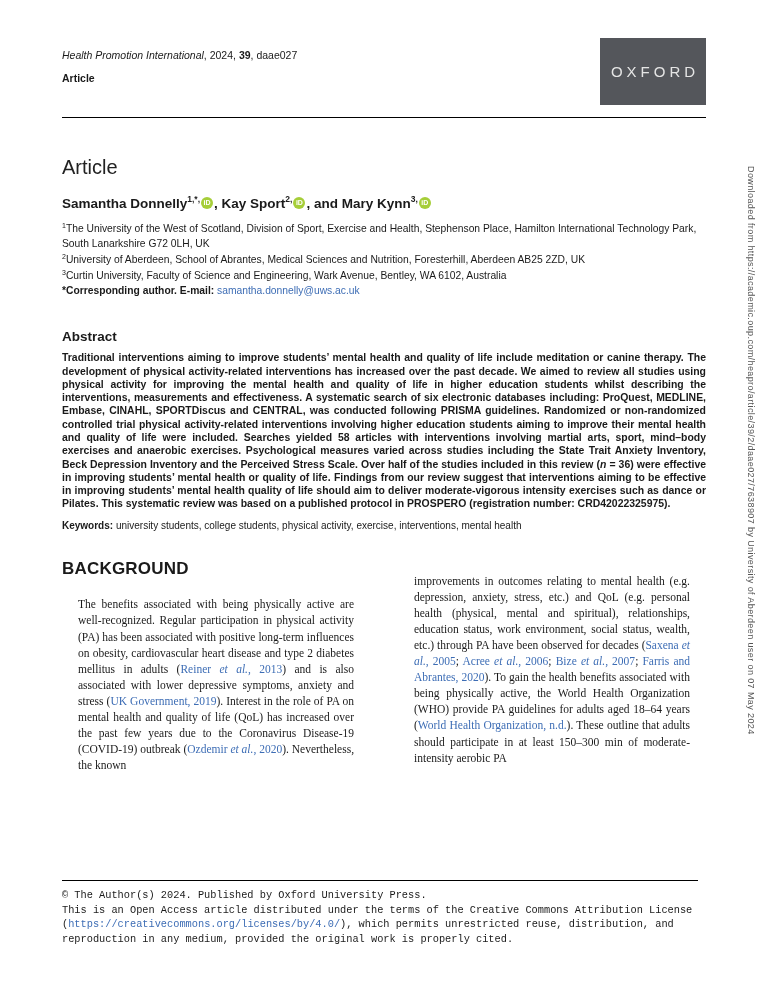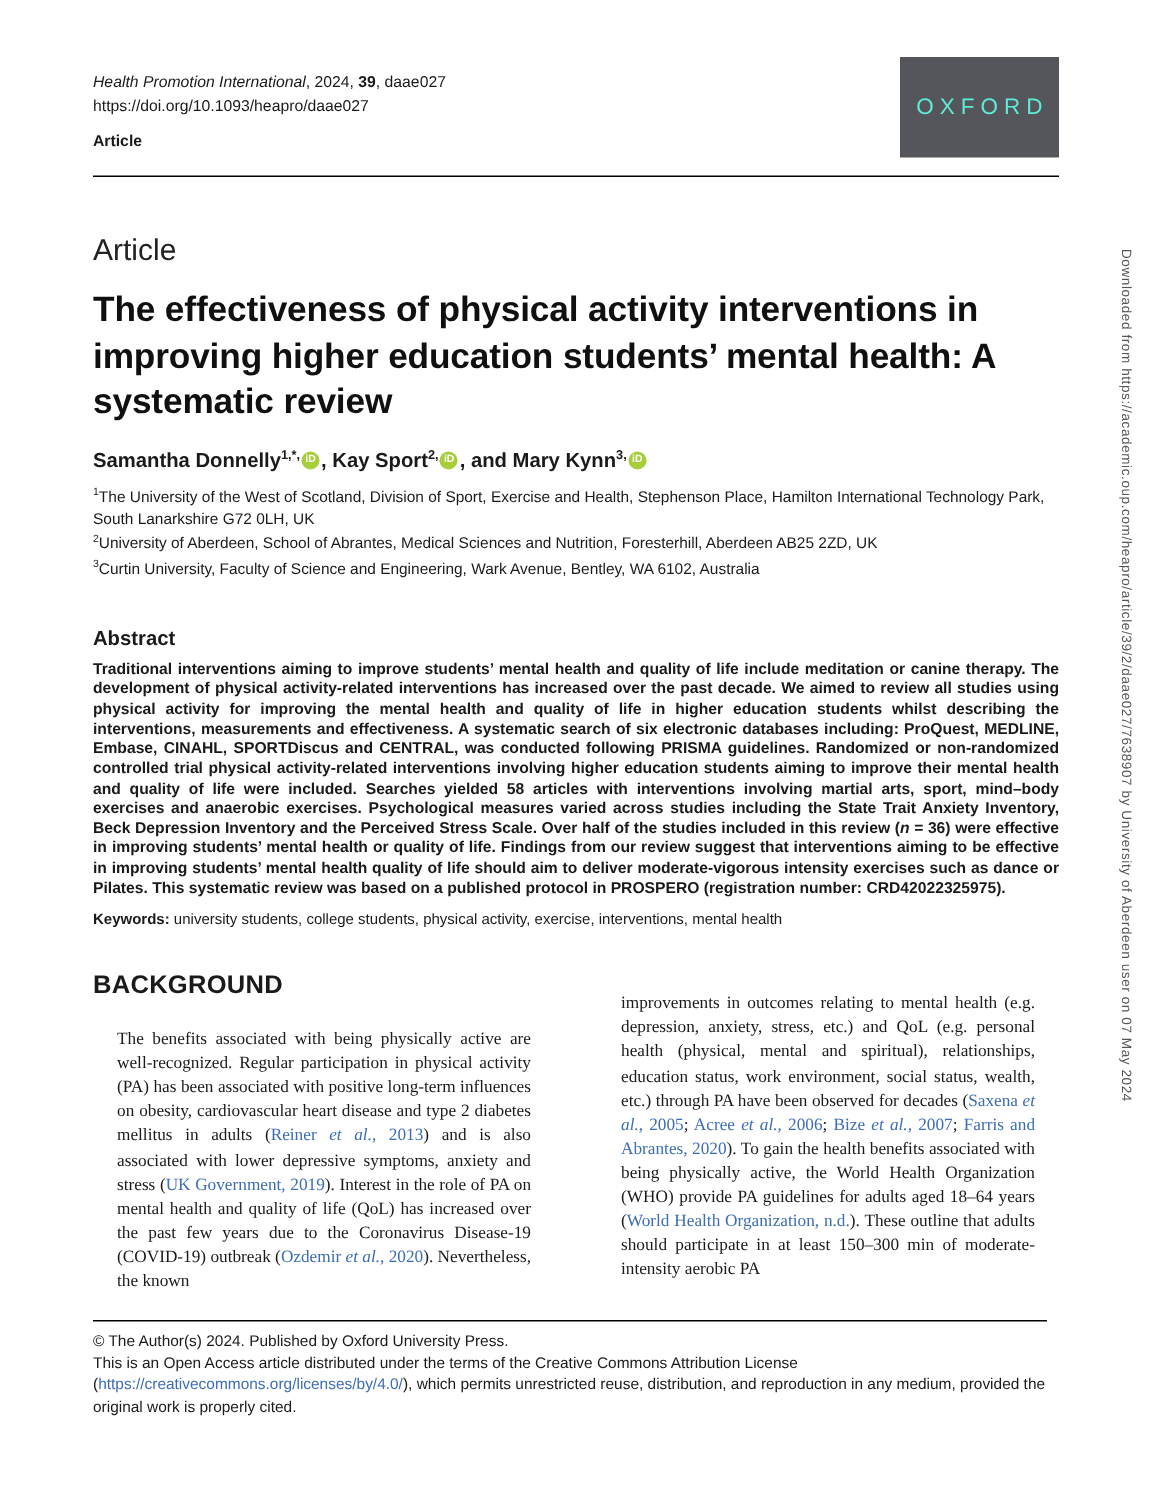--- a/index.html
+++ b/index.html
@@ -16,21 +16,21 @@
   .content { padding: 44px 62px 0 62px; }
 
   
   .header { display: flex; justify-content: space-between; align-items: flex-start; }
   .journal-info { font-size: 10.5px; line-height: 1.5; padding-top: 4px; }
   .journal-info p { margin: 0; }
   .article-type { font-weight: bold; margin-top: 7px !important; }
   .oxford-logo {
     width: 106px; height: 67px; margin-top: -6px;
     background: var(--logo-bg, #54565b);
-    color: #5eead4; display: flex; align-items: center; justify-content: center;
+    color: #e5e5e5; display: flex; align-items: center; justify-content: center;
     font-size: 15px; letter-spacing: 4px; text-indent: 4px; font-weight: 400;
   }
   .header-rule { border: none; border-top: 1.4px solid #000; margin-top: 12px; }
 
   
   .article-label { font-size: 20px; margin-top: 38px; color: #222; }
   .title {
     font-size: 23.5px; font-weight: 700; line-height: 1.3;
     margin: 12px 0 0 0; color: #101010; letter-spacing: -0.1px;
   }
@@ -62,21 +62,21 @@
   }
   .col p { margin: 16px; }
   .section-heading {
     font-family: "Liberation Sans", sans-serif;
     font-size: 17px; font-weight: 700; margin: 0 0 11px 0; letter-spacing: 0.2px;
   }
 
   
   .footer {
     position: absolute; left: 62px; right: 70px; top: 880px;
-    font-family: Liberation Sans, sans-serif;
+    font-family: Liberation Mono, monospace;
   }
   .footer-rule { border: none; border-top: 1px solid #000; margin: 0 0 7px 0; }
   .footer p { margin: 0 0 1px 0; font-size: 10.3px; line-height: 1.38; }
 
   
   .download-note {
     position: absolute; top: 166px; right: 12px;
     writing-mode: vertical-rl;
     font-size: 9px; letter-spacing: 0.4px; color: #555;
     white-space: nowrap;
@@ -84,37 +84,36 @@
 </style>
 </head>
 <body>
 
 <div class="page">
   <div class="content">
 
     <header class="header">
       <div class="journal-info">
         <p><em>Health Promotion International</em><span>, 2024, </span><strong>39</strong><span>, daae027</span></p>
-        <p>https://doi.org/10.1093/heapro/daae027</p>
         <p class="article-type">Article</p>
       </div>
       <div class="oxford-logo">
         <span>OXFORD</span>
       </div>
     </header>
     <hr class="header-rule">
 
     <div class="article-label">Article</div>
-    <h1 class="title">The effectiveness of physical activity interventions in improving higher education students’ mental health: A systematic review</h1>
     <p class="authors"><span>Samantha Donnelly</span><sup>1,*,</sup><span class="orcid">iD</span><span>, </span><span>Kay Sport</span><sup>2,</sup><span class="orcid">iD</span><span>, and </span><span>Mary Kynn</span><sup>3,</sup><span class="orcid">iD</span></p>
 
     <div class="affiliations">
       <p><sup>1</sup><span>The University of the West of Scotland, Division of Sport, Exercise and Health, Stephenson Place, Hamilton International Technology Park, South Lanarkshire G72 0LH, UK</span></p>
       <p><sup>2</sup><span>University of Aberdeen, School of Abrantes, Medical Sciences and Nutrition, Foresterhill, Aberdeen AB25 2ZD, UK</span></p>
       <p><sup>3</sup><span>Curtin University, Faculty of Science and Engineering, Wark Avenue, Bentley, WA 6102, Australia</span></p>
+      <p><strong>*Corresponding author. E-mail: </strong><a class="link">samantha.donnelly@uws.ac.uk</a></p>
     </div>
 
     <section class="abstract">
       <h2>Abstract</h2>
       <p class="abstract-text"><span>Traditional interventions aiming to improve students’ mental health and quality of life include meditation or canine therapy. The development of physical activity-related interventions has increased over the past decade. We aimed to review all studies using physical activity for improving the mental health and quality of life in higher education students whilst describing the interventions, measurements and effectiveness. A systematic search of six electronic databases including: ProQuest, MEDLINE, Embase, CINAHL, SPORTDiscus and CENTRAL, was conducted following PRISMA guidelines. Randomized or non-randomized controlled trial physical activity-related interventions involving higher education students aiming to improve their mental health and quality of life were included. Searches yielded 58 articles with interventions involving martial arts, sport, mind–body exercises and anaerobic exercises. Psychological measures varied across studies including the State Trait Anxiety Inventory, Beck Depression Inventory and the Perceived Stress Scale. Over half of the studies included in this review (</span><em>n</em><span> = 36) were effective in improving students’ mental health or quality of life. Findings from our review suggest that interventions aiming to be effective in improving students’ mental health quality of life should aim to deliver moderate-vigorous intensity exercises such as dance or Pilates. This systematic review was based on a published protocol in PROSPERO (registration number: CRD42022325975).</span></p>
       <p class="keywords"><strong>Keywords: </strong><span>university students, college students, physical activity, exercise, interventions, mental health</span></p>
     </section>
 
     <section class="body-cols">
       <div class="col">

